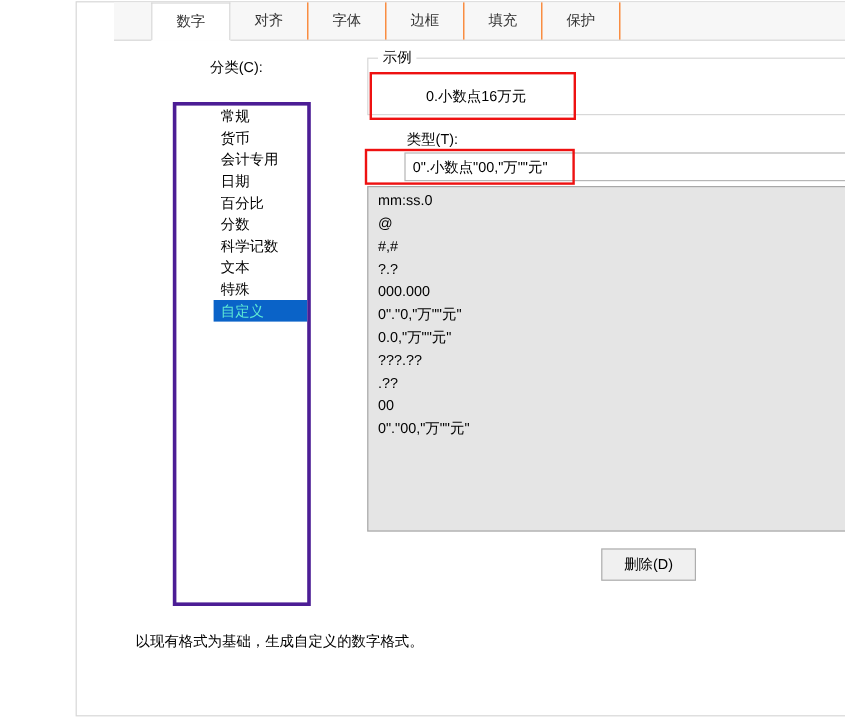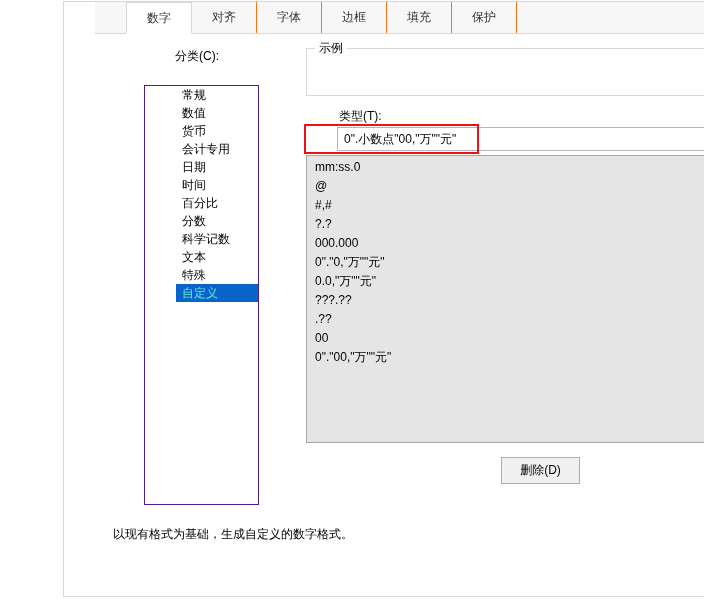--- a/index.html
+++ b/index.html
@@ -45,21 +45,21 @@
   }
   .body {
     padding: 14px 18px;
     display: flex;
     gap: 16px;
   }
   .left-col { width: 146px; }
   .right-col { flex: 1; min-width: 0; }
   .label { margin-bottom: 20px; }
   .cat-list {
-    border: 1px solid #4c1d95;
+    border: 3px solid #4c1d95;
     height: 420px;
     overflow: auto;
     background: #fff;
   }
   .cat-item {
     padding: 1px 6px;
     line-height: 16px;
     cursor: default;
   }
   .cat-item.selected {
@@ -158,37 +158,38 @@
     <div class="tab">边框</div>
     <div class="tab">填充</div>
     <div class="tab">保护</div>
   </div>
 
   <div class="body">
     <div class="left-col">
       <div class="label">分类(C):</div>
       <div class="cat-list">
         <div class="cat-item">常规</div>
-        <div class="cat-item">数值</div>
         <div class="cat-item">货币</div>
         <div class="cat-item">会计专用</div>
         <div class="cat-item">日期</div>
-        <div class="cat-item">时间</div>
         <div class="cat-item">百分比</div>
         <div class="cat-item">分数</div>
         <div class="cat-item">科学记数</div>
         <div class="cat-item">文本</div>
         <div class="cat-item">特殊</div>
         <div class="cat-item selected">自定义</div>
       </div>
     </div>
 
     <div class="right-col">
       <div class="sample-box">
         <div class="sample-label">示例</div>
+        <div class="red-frame sample-red">
+          <span>0.小数点16万元</span>
+        </div>
       </div>
 
       <div class="field-label">类型(T):</div>
       <div class="type-input-wrap">
         <input class="type-input" type="text" value="0&quot;.小数点&quot;00,&quot;万&quot;&quot;元&quot;" style="">
         <div class="red-frame type-red"></div>
       </div>
 
       <div class="fmt-list">
         <div class="fmt-item">mm:ss.0</div>

